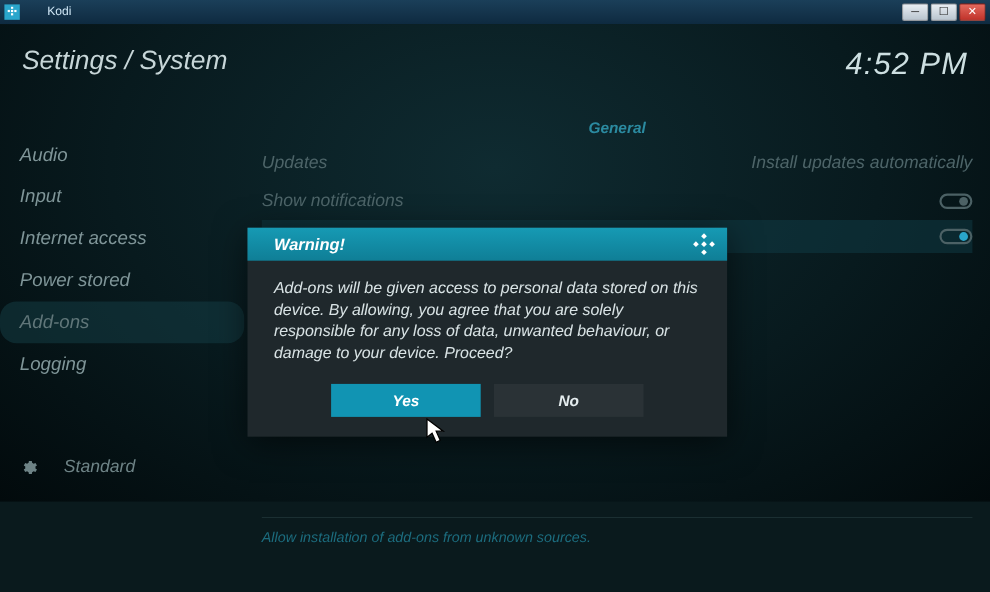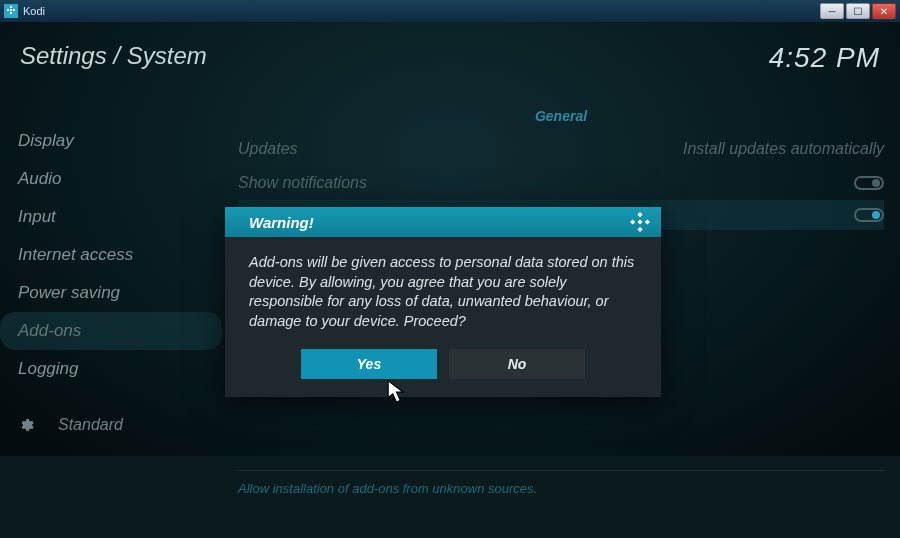--- a/index.html
+++ b/index.html
@@ -1,20 +1,20 @@
 <!DOCTYPE html>
 <html><head>
 <meta charset="utf-8">
 <style>
   * { margin:0; padding:0; box-sizing:border-box; }
   html,body { width:900px; height:538px; overflow:hidden; font-family:"Segoe UI",Arial,sans-serif; }
   body { background:#0a1a1d; }
 
   
-  .win-bar { height:22px; background:linear-gradient(#1b3f59,#0e2a40); display:flex; align-items:center; padding:0 4px; }
+  .win-bar { height:22px; background:linear-gradient(#1b3f59,#0e2a40); display:flex; align-items:center; padding:0 4px;gap:20px; }
   .win-icon { width:14px; height:14px; background:#2aa6cc; margin-right:5px; display:flex; align-items:center; justify-content:center; }
   .win-icon svg { width:10px; height:10px; }
   .win-title { color:#cfe6f5; font-size:11px; flex:1; }
   .win-btns { display:flex; gap:0; }
   .win-btn { width:24px; height:16px; display:flex; align-items:center; justify-content:center; font-size:10px; color:#222; border:1px solid rgba(0,0,0,.3); border-radius:2px; margin-left:2px; }
   .wb-min, .wb-max { background:linear-gradient(#e9eef3,#b9c4cf); }
   .wb-close { background:linear-gradient(#e46a5e,#c0322a); color:#fff; }
 
   
   .app { position:relative; width:900px; height:434px; background:radial-gradient(ellipse at 50% 30%, #0f2b31 0%, #081a1e 55%, #020a0c 100%); color:#9fb6ba;font-style:italic; }
@@ -78,25 +78,24 @@
 </div>
 
 <div class="app">
 
   <div class="header">
     <div class="breadcrumb">Settings / System</div>
     <div class="clock">4:52 PM</div>
   </div>
 
   <div class="sidebar">
-    <div class="side-item">Display</div>
     <div class="side-item">Audio</div>
     <div class="side-item">Input</div>
     <div class="side-item">Internet access</div>
-    <div class="side-item">Power saving</div>
+    <div class="side-item">Power stored</div>
     <div class="side-item selected">Add-ons</div>
     <div class="side-item">Logging</div>
   </div>
 
   <div class="side-footer">
     <svg class="gear" viewBox="0 0 24 24" fill="#6e8386">
         <path d="M12 8a4 4 0 100 8 4 4 0 000-8zm9.4 4a7.4 7.4 0 00-.1-1.2l2.1-1.6-2-3.4-2.5 1a7.5 7.5 0 00-2.1-1.2L16.4 3h-4l-.4 2.6a7.5 7.5 0 00-2.1 1.2l-2.5-1-2 3.4 2.1 1.6a7.4 7.4 0 000 2.4l-2.1 1.6 2 3.4 2.5-1a7.5 7.5 0 002.1 1.2l.4 2.6h4l.4-2.6a7.5 7.5 0 002.1-1.2l2.5 1 2-3.4-2.1-1.6c.1-.4.1-.8.1-1.2z"></path>
       </svg>
     <span>Standard</span>
   </div>

